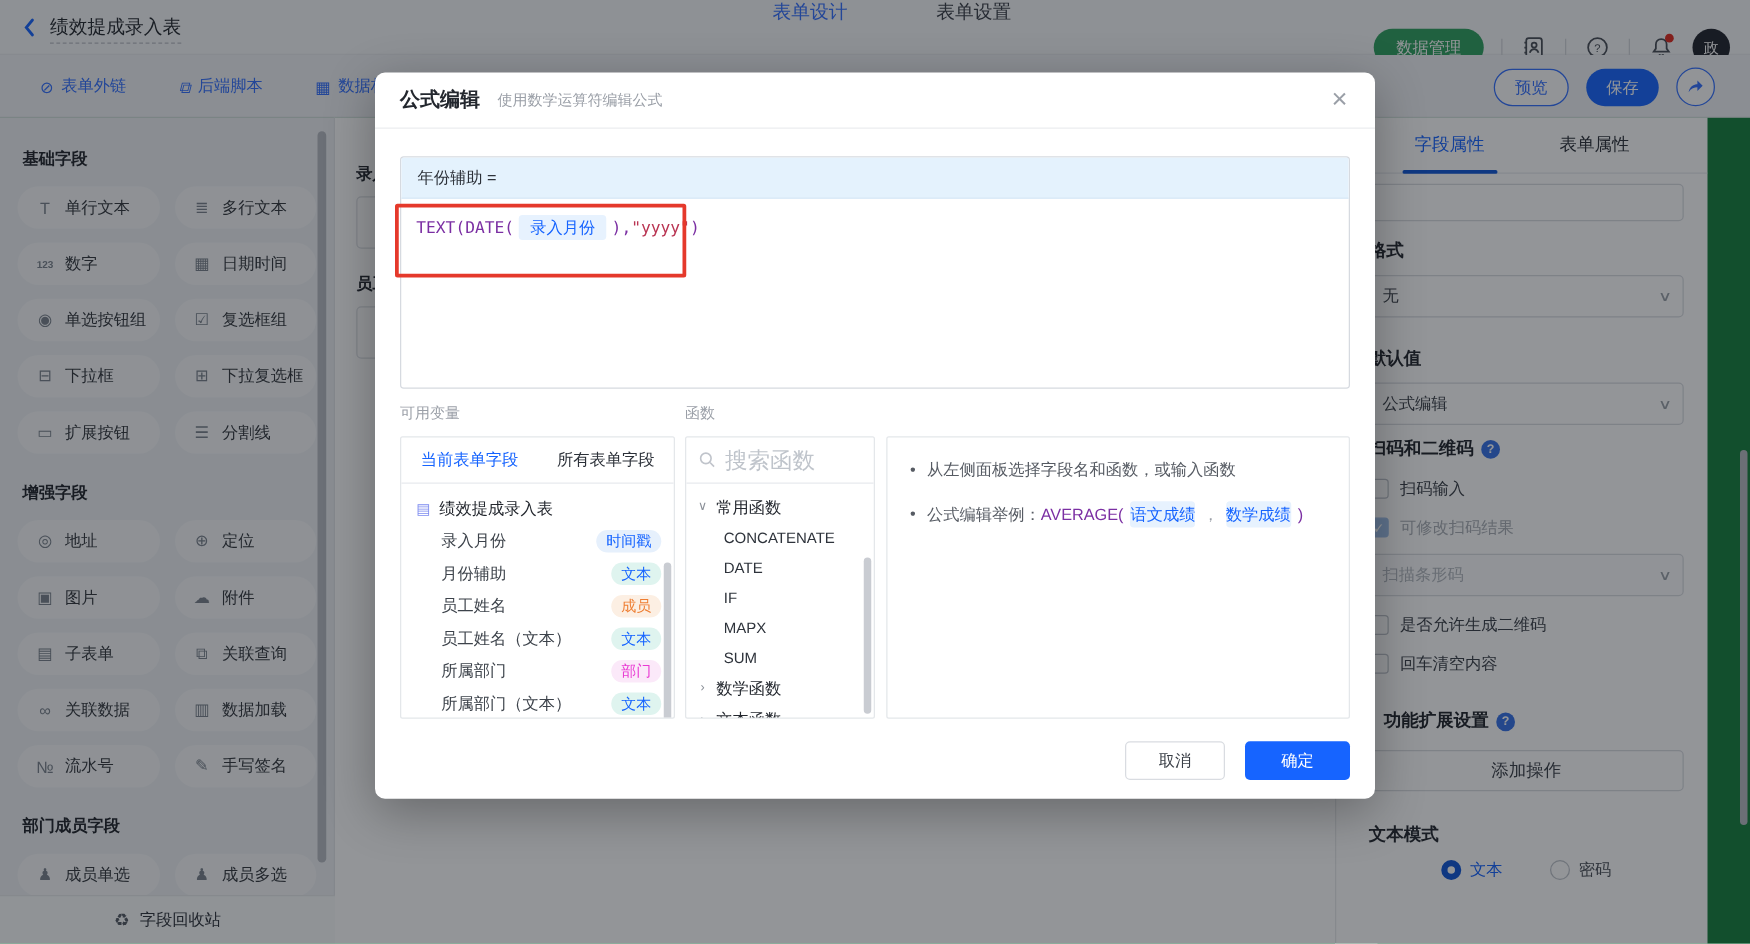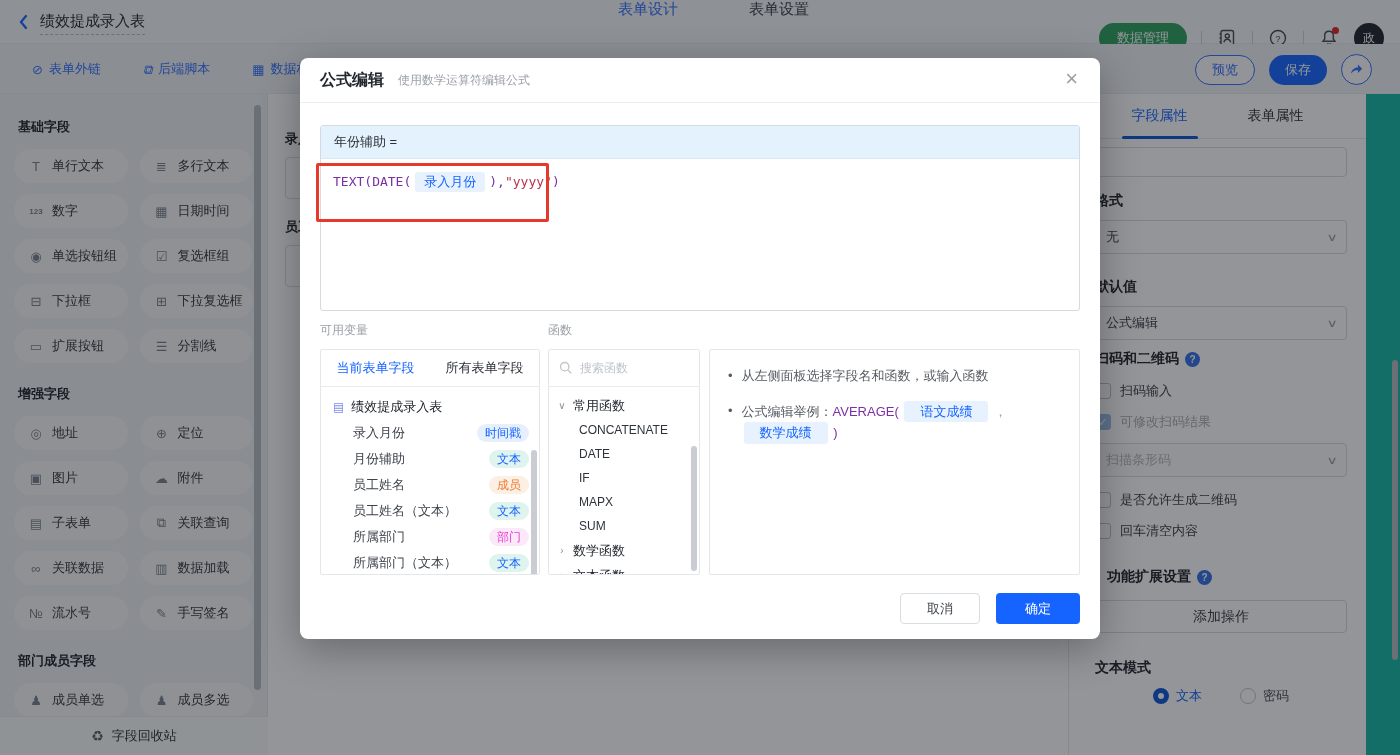--- a/index.html
+++ b/index.html
@@ -1,18 +1,18 @@
 <!DOCTYPE html>
 <html><head>
 <meta charset="utf-8">
 <style>
 *{margin:0;padding:0;box-sizing:border-box}
 html,body{width:1400px;height:755px;overflow:hidden}
 body{font-family:"Liberation Sans","DejaVu Sans",sans-serif;font-size:13px;color:#262626;background:#fff}
-#stage{position:relative;width:1400px;height:755px;overflow:hidden;background:#14b8a6}
+#stage{position:relative;width:1400px;height:755px;overflow:hidden;background:#15803d}
 
 
 #topnav{position:absolute;left:0;top:0;width:1400px;height:44px;background:#f6f7f9;border-bottom:1px solid #e9ebee;z-index:1}
 .back{position:absolute;left:18px;top:14px;cursor:pointer}
 .apptitle{position:absolute;left:40px;top:12px;font-size:15px;color:#24292f;border-bottom:1px dashed #b9bdc4;padding-bottom:3px}
 #nav-tabs{position:absolute;left:618px;top:0;height:44px;display:flex;gap:71px;align-items:flex-start}
 .navtab{font-size:15px;color:#3a3f48;cursor:pointer;white-space:nowrap}
 .navtab.active{color:#3370ff}
 .nav-right{position:absolute;right:16px;top:16px;height:44px;display:flex;align-items:center;gap:14px}
 .pill{height:30px;border-radius:15px;border:none;font-size:13px;padding:0 18px;cursor:pointer;font-family:inherit}
@@ -107,32 +107,32 @@
 .var-row{height:26px;display:flex;align-items:center;padding:0 10px 0 32px;cursor:pointer}
 .var-name{font-size:13px;color:#3d434b;white-space:nowrap;overflow:hidden}
 .vbadge{margin-left:auto;height:18px;line-height:18px;border-radius:9px;padding:0 8px;font-size:12px;flex:none}
 .vbadge.timestamp{color:#1664ff;background:#e6f0fc}
 .vbadge.text{color:#1664ff;background:#dff4ef}
 .vbadge.member{color:#ee7d31;background:#fcefe3}
 .vbadge.dept{color:#e93ad3;background:#fbe9f9}
 .v-scroll{position:absolute;right:2px;top:100px;width:6px;height:165px;background:#c9ccd2;border-radius:3px}
 #fn-panel{position:absolute;left:248px;top:291px;width:152px;height:226px;border:1px solid #e4e7ea;border-radius:2px;overflow:hidden}
 .fn-search{height:37px;border-bottom:1px solid #e8eaee;display:flex;align-items:center;gap:7px;padding:0 10px;cursor:text}
-.fn-search .ph{font-size:12px;color:#bfc4cb}
+.fn-search .ph{font-size:18px;color:#bfc4cb}
 #fn-tree{padding-top:6px}
 .fn-group{height:25px;display:flex;align-items:center;gap:6px;padding-left:8px;font-size:13px;color:#23272e;cursor:pointer}
 .fn-caret{color:#8c9199;font-size:10px;width:10px;text-align:center}
 .fn-item{height:24px;display:flex;align-items:center;padding-left:30px;font-size:12px;color:#2e333b;cursor:pointer}
 .f-scroll{position:absolute;right:2px;top:96px;width:6px;height:125px;background:#c9ccd2;border-radius:3px}
 #help-panel{position:absolute;left:409px;top:291px;width:371px;height:226px;border:1px solid #e4e7ea;border-radius:2px;padding:16px 18px;font-size:13px;color:#565b63}
 .tip{display:flex;gap:9px;margin-bottom:15px;line-height:1.5}
 .tip .bullet{color:#565b63}
 .purple2{color:#7b2fa3}
 .gray{color:#9a9fa7}
-.fieldpill.small{margin:0 2px;padding:1px 16px}
+.fieldpill.small{margin:0 2px;padding:1px 0}
 #m-cancel{position:absolute;left:600px;top:535px;width:80px;height:31px;border:1px solid #d9dce1;border-radius:4px;background:#fff;font-size:13px;color:#3a3f47;cursor:pointer;font-family:inherit}
 #m-confirm{position:absolute;left:696px;top:535px;width:84px;height:31px;border:none;border-radius:4px;background:#1664ff;font-size:13px;color:#fff;cursor:pointer;font-family:inherit}
 </style>
 </head>
 <body>
 
 <div id="stage">
 
   <header id="topnav">
     <span class="back"><svg width="10" height="16" viewBox="0 0 10 16">

